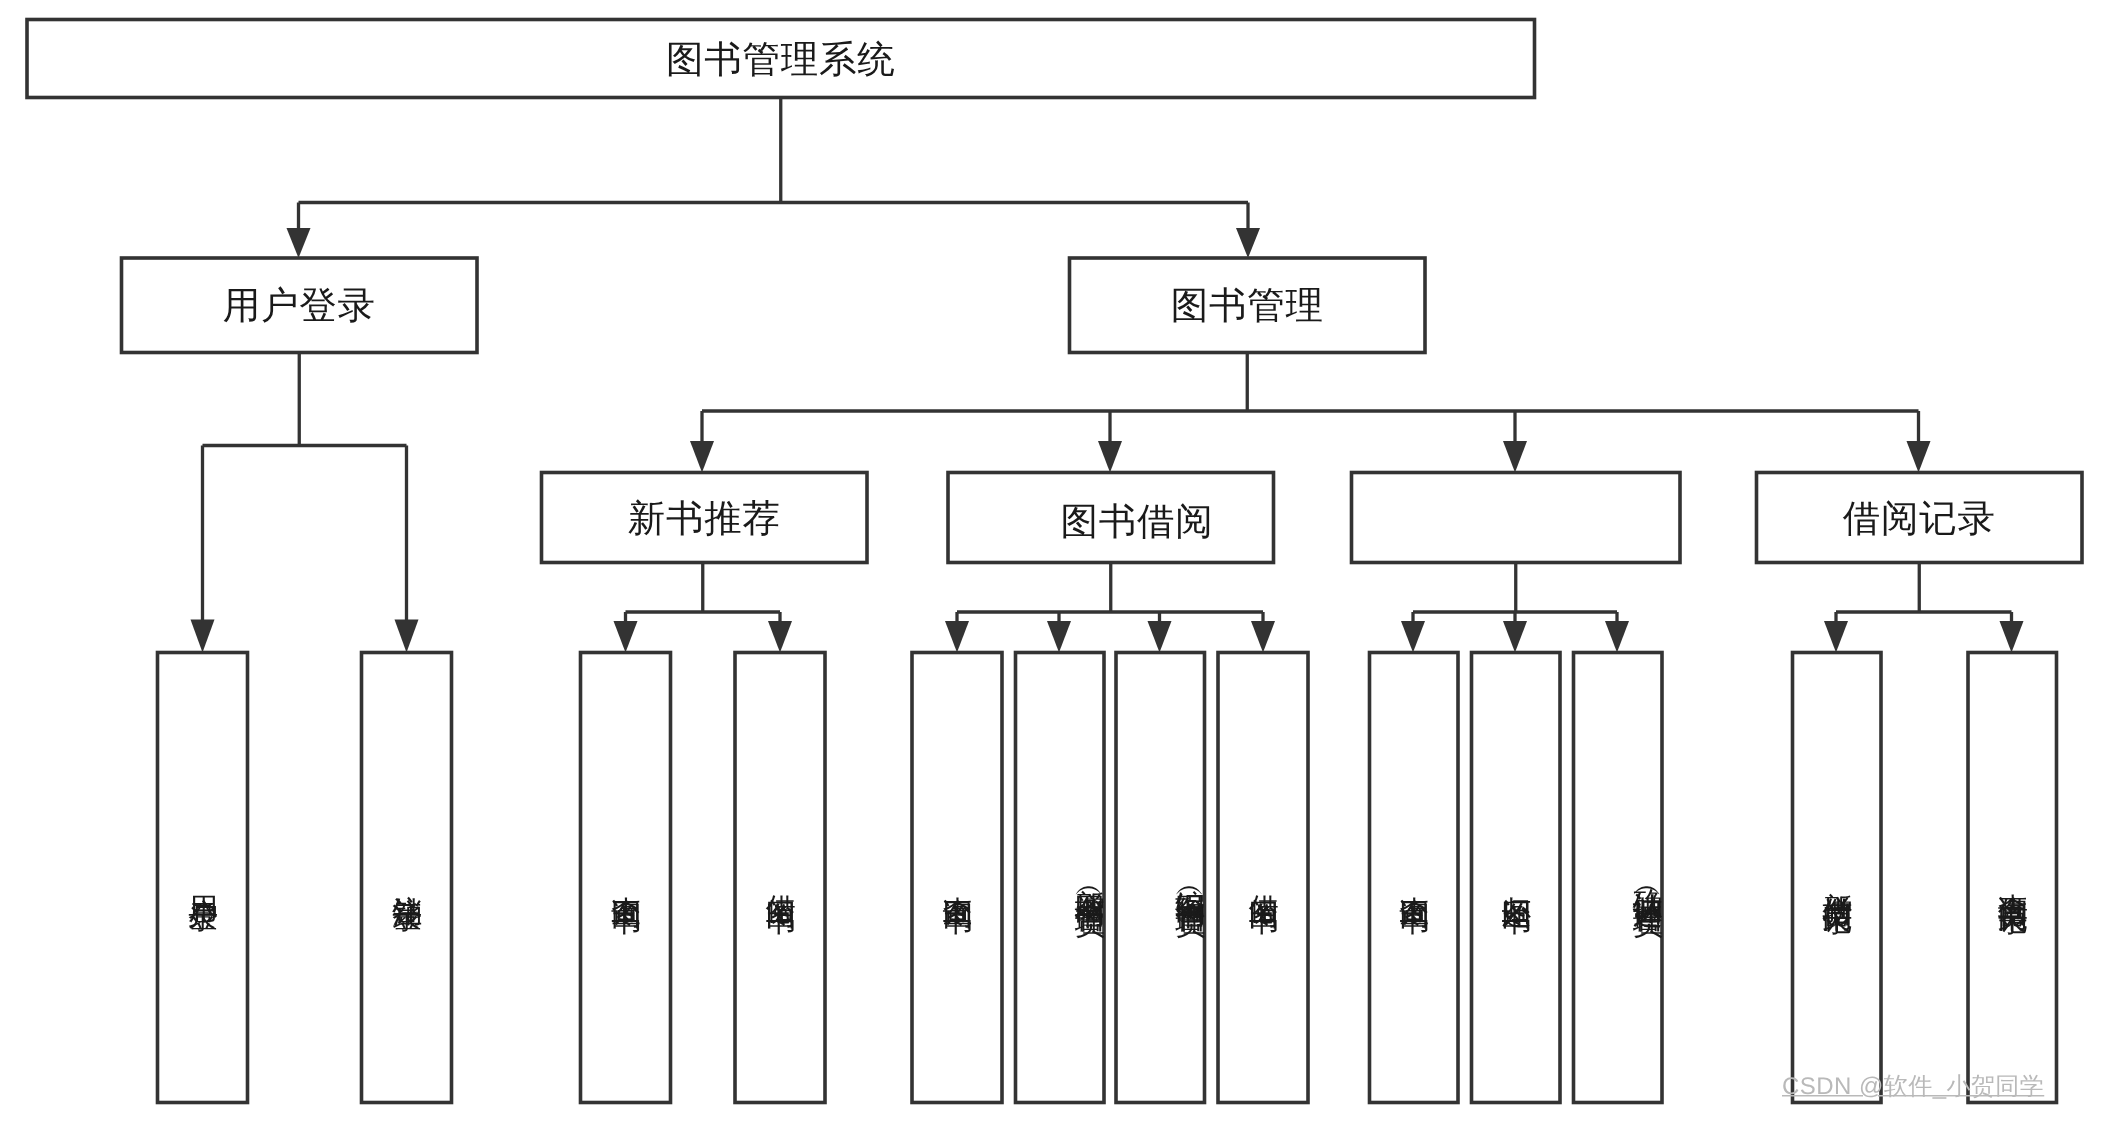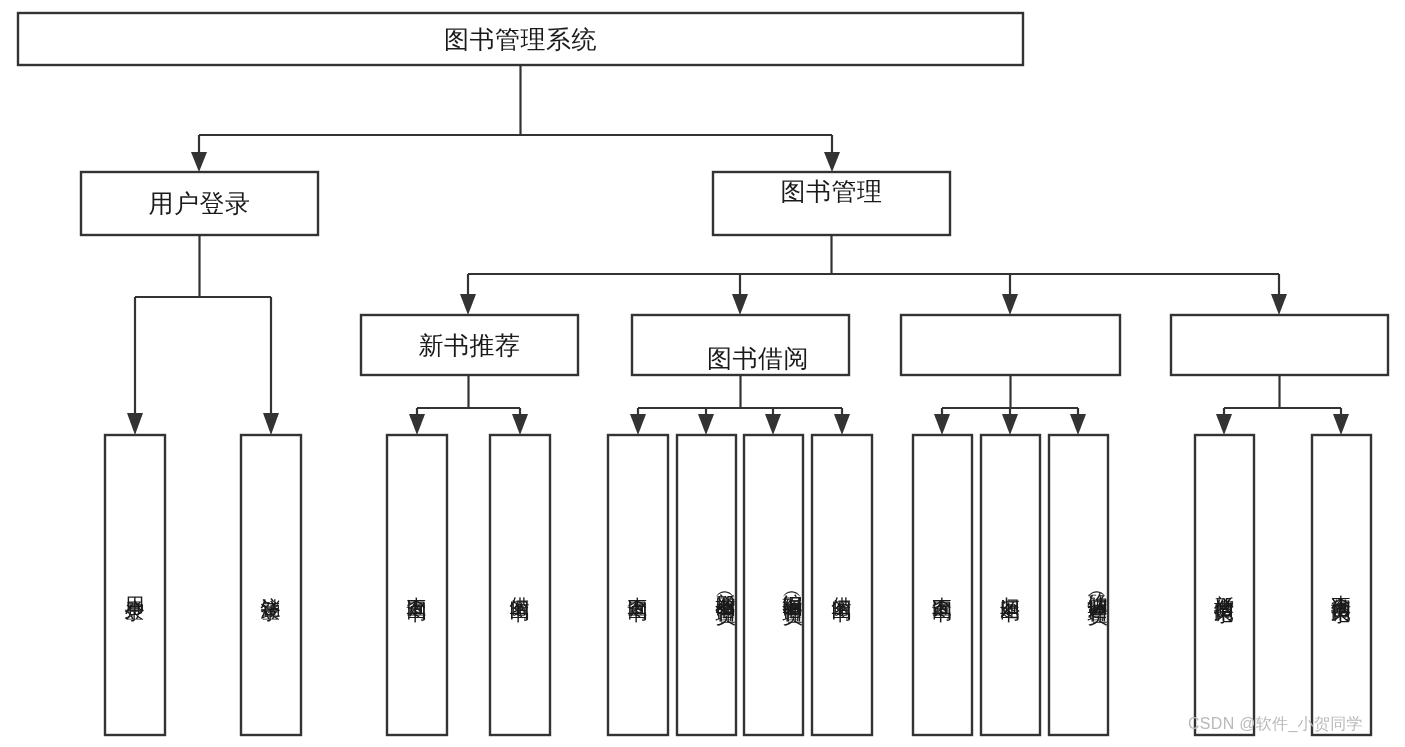--- a/index.html
+++ b/index.html
@@ -71,20 +71,21 @@
   }
   #watermark {
     position: absolute;
     color: #b9b9b9;
     font-size: 16px;
     font-family: "Liberation Sans", "DejaVu Sans", sans-serif;
     white-space: nowrap;
     left: 1188px;
     top: 714px;
     letter-spacing: 0.3px;
+    text-decoration: underline;
   }
 </style>
 </head>
 <body>
 
 <div id="diagram-root">
 
   <svg id="diagram-svg" viewBox="0 0 1405 747">
 
     <g>
@@ -185,24 +186,25 @@
     <rect class="node-box" x="981" y="435" width="59" height="300"></rect>
     <rect class="node-box" x="1049" y="435" width="59" height="300"></rect>
 
     <rect class="node-box" x="1195" y="435" width="59" height="300"></rect>
     <rect class="node-box" x="1312" y="435" width="59" height="300"></rect>
   </svg>
 
   <div class="node-label horizontal" style="left:18px; top:13px; width:1005px; height:52px;">图书管理系统</div>
 
   <div class="node-label horizontal" style="left:81px; top:172px; width:237px; height:63px;">用户登录</div>
-  <div class="node-label horizontal" style="left:713px; top:160px; width:237px; height:63px;">图书管理</div>
+  <div class="node-label horizontal" style="left:713px; top:172px; width:237px; height:63px;">图书管理</div>
 
   <div class="node-label horizontal" style="left:361px; top:315px; width:217px; height:60px;">新书推荐</div>
-  <div class="node-label horizontal" style="left:632px; top:328px; width:252px; height:60px;">图书借阅</div>
+  <div class="node-label horizontal" style="left:632px; top:317px; width:252px; height:60px;">图书借阅</div>
+  <div class="node-label horizontal" style="left:1171px; top:315px; width:217px; height:60px;">借阅记录</div>
 
   <div class="node-label vertical" style="left:105px; top:435px; width:60px; height:300px;">用户登录</div>
   <div class="node-label vertical" style="left:241px; top:435px; width:60px; height:300px;">注销登录</div>
 
   <div class="node-label vertical" style="left:387px; top:435px; width:60px; height:300px;">查询图书</div>
   <div class="node-label vertical" style="left:490px; top:435px; width:60px; height:300px;">借阅图书</div>
 
   <div class="node-label vertical" style="left:608px; top:435px; width:60px; height:300px;">查询图书</div>
   <div class="node-label vertical top-aligned" style="left:677px; top:435px; width:59px; height:300px;">新增图书（管理员）</div>
   <div class="node-label vertical top-aligned" style="left:744px; top:435px; width:59px; height:300px;">编辑图书（管理员）</div>

